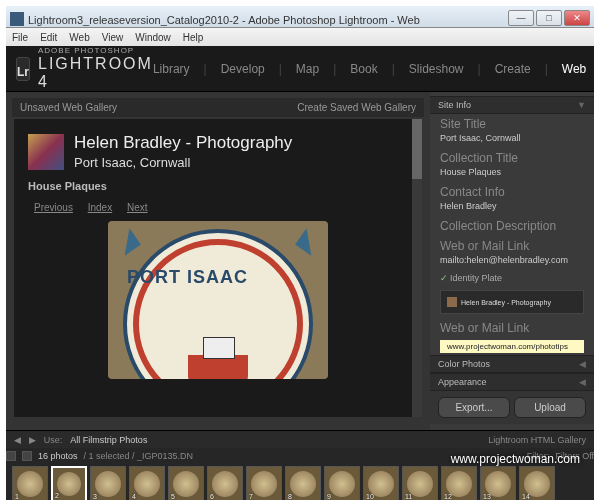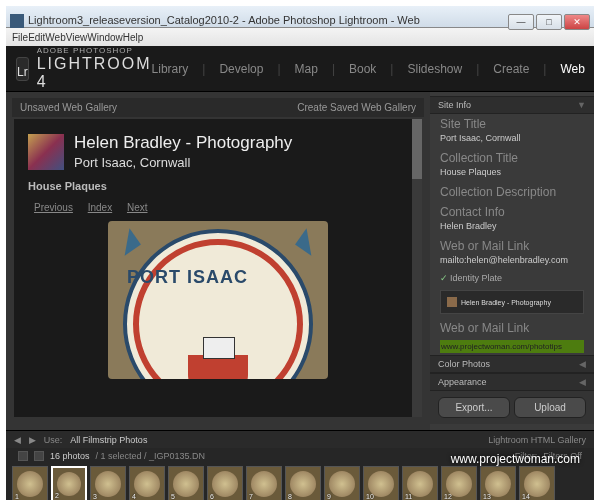--- a/index.html
+++ b/index.html
@@ -1,25 +1,25 @@
 <!DOCTYPE html>
 <html><head>
 <meta charset="utf-8">
 <style>
 *{margin:0;padding:0;box-sizing:border-box;font-family:"Segoe UI",Arial,sans-serif}
 body{background:#fff;width:600px;height:500px;overflow:hidden}
 .wrap{border:6px solid #fff;width:600px;height:500px;background:#2a2a2a;position:relative}
-.titlebar{height:22px;background:linear-gradient(#e8f0f8,#d0dce8);display:flex;align-items:flex-start;padding:8px 4px;font-size:11px;color:#333;border-bottom:1px solid #888}
+.titlebar{height:22px;background:linear-gradient(#e8f0f8,#d0dce8);display:flex;align-items:flex-end;padding:1px 4px;font-size:11px;color:#333;border-bottom:1px solid #888}
 .ti{width:14px;height:14px;background:#3a5a7a;margin-right:4px}
 .winbtns{margin-left:auto;display:flex;gap:2px}
 .wb{width:26px;height:16px;border:1px solid #888;background:linear-gradient(#f0f4f8,#d8e0e8);font-size:9px;text-align:center;line-height:14px;border-radius:2px}
 .wb.cl{background:linear-gradient(#e88,#c44);color:#fff}
-.menubar{height:18px;background:linear-gradient(#f4f4f4,#e4e4e4);display:flex;padding:0 6px;font-size:10px;color:#333;align-items:center;gap:0}
+.menubar{height:18px;background:linear-gradient(#f4f4f4,#e4e4e4);display:flex;padding:0 6px;font-size:10px;color:#333;align-items:center;gap:12px}
 .header{height:46px;background:#1a1a1a;display:flex;align-items:center;padding:0 10px;border-bottom:1px solid #000}
-.logo{width:30px;height:24px;background:#2a2a2a;border:1px solid #444;color:#e0e0e0;font-size:12px;font-weight:normal;text-align:center;line-height:28px;border-radius:3px}
+.logo{width:30px;height:24px;background:#2a2a2a;border:1px solid #444;color:#e0e0e0;font-size:12px;font-weight:bold;text-align:center;line-height:28px;border-radius:3px}
 .brand{margin-left:8px;color:#aaa}
 .b1{font-size:8px;letter-spacing:1px}
 .b2{font-size:16px;letter-spacing:2px;color:#ddd}
 .modules{margin-left:auto;display:flex;gap:14px;font-size:12px;color:#888;align-items:center}
 .modules span.active{color:#fff}
 .modules .sep{color:#444}
 .main{display:flex;height:338px;background:#343434}
 .preview{flex:1;padding:6px;position:relative}
 .previewtop{display:flex;font-size:10px;color:#999;padding:4px 8px;background:#2a2a2a}
 .previewtop .r{margin-left:auto}
@@ -42,27 +42,27 @@
 .scroll{position:absolute;right:0;top:0;width:10px;height:100%;background:#3a3a3a}
 .scroll::before{content:"";position:absolute;top:0;width:10px;height:60px;background:#666}
 .rpanel{width:164px;background:#3a3a3a;font-size:9px;color:#aaa;padding:4px 0;overflow:hidden}
 .sh{background:#2e2e2e;padding:3px 8px;color:#bbb;display:flex;border-top:1px solid #222;border-bottom:1px solid #222}
 .sh .arr{margin-left:auto;color:#666}
 .fld{padding:3px 10px}
 .fl{color:#888;font-size:12px}
 .fv{color:#ccc;font-size:9px;padding:2px 0}
 .idp{margin:4px 10px;padding:6px;background:#2a2a2a;border:1px solid #444;color:#ddd;font-size:7px;display:flex;align-items:center;gap:4px}
 .idp .ic{width:10px;height:10px;background:#8a6a4a}
-.inp{background:#4d7c0f;color:#222;padding:2px 1px;margin:2px 10px;font-size:8px;overflow:hidden;white-space:nowrap}
+.inp{background:#fef9c3;color:#222;padding:2px 7px;margin:2px 10px;font-size:8px;overflow:hidden;white-space:nowrap}
 .btns{display:flex;gap:4px;padding:6px 8px;background:#343434}
 .btn{flex:1;background:#4a4a4a;border:1px solid #222;color:#ccc;font-size:10px;padding:4px;text-align:center;border-radius:6px}
 .toolbar{height:18px;background:#2a2a2a;display:flex;align-items:center;padding:0 8px;font-size:9px;color:#888;gap:8px;border-top:1px solid #000}
 .toolbar .r{margin-left:auto}
 .filmstrip-area{background:#262626}
-.fsinfo{height:16px;display:flex;align-items:center;padding:0 12px;font-size:9px;color:#888;gap:6px}
+.fsinfo{height:16px;display:flex;align-items:center;padding:0 0;font-size:9px;color:#888;gap:6px}
 .fsinfo .ic{width:10px;height:10px;background:#444;border:1px solid #555}
 .filmstrip{height:42px;display:flex;padding:2px 6px;gap:3px;overflow:hidden}
 .thumb{width:36px;height:36px;background:#6a5a3a;border:1px solid #555;position:relative;flex-shrink:0}
 .thumb.sel{border:2px solid #fff}
 .thumb::after{content:"";position:absolute;inset:4px;border-radius:50%;background:radial-gradient(#d0c090,#8a7050)}
 .thumb .n{position:absolute;bottom:1px;left:2px;font-size:7px;color:#eee;text-shadow:0 0 2px #000}
 .watermark{position:absolute;right:14px;bottom:28px;color:#fff;font-size:15px;text-align:right;text-shadow:0 0 4px #000;font-style:italic;pointer-events:none}
 .watermark .w2{font-style:normal;font-size:12px}
 .ck{color:#8c8}
 </style>
@@ -151,25 +151,25 @@
         </div>
 <div class="fld">
           <div class="fl">Site Title</div>
           <div class="fv">Port Isaac, Cornwall</div>
         </div>
 <div class="fld">
           <div class="fl">Collection Title</div>
           <div class="fv">House Plaques</div>
         </div>
 <div class="fld">
-          <div class="fl">Collection Description</div>
-        </div>
-<div class="fld">
           <div class="fl">Contact Info</div>
           <div class="fv">Helen Bradley</div>
+        </div>
+<div class="fld">
+          <div class="fl">Collection Description</div>
         </div>
 <div class="fld">
           <div class="fl">Web or Mail Link</div>
           <div class="fv">mailto:helen@helenbradley.com</div>
         </div>
 <div class="fld"><span class="ck">✓</span> <span>Identity Plate</span></div>
 <div class="idp">
           <span class="ic"></span>
           <span>Helen Bradley - Photography</span>
         </div>

